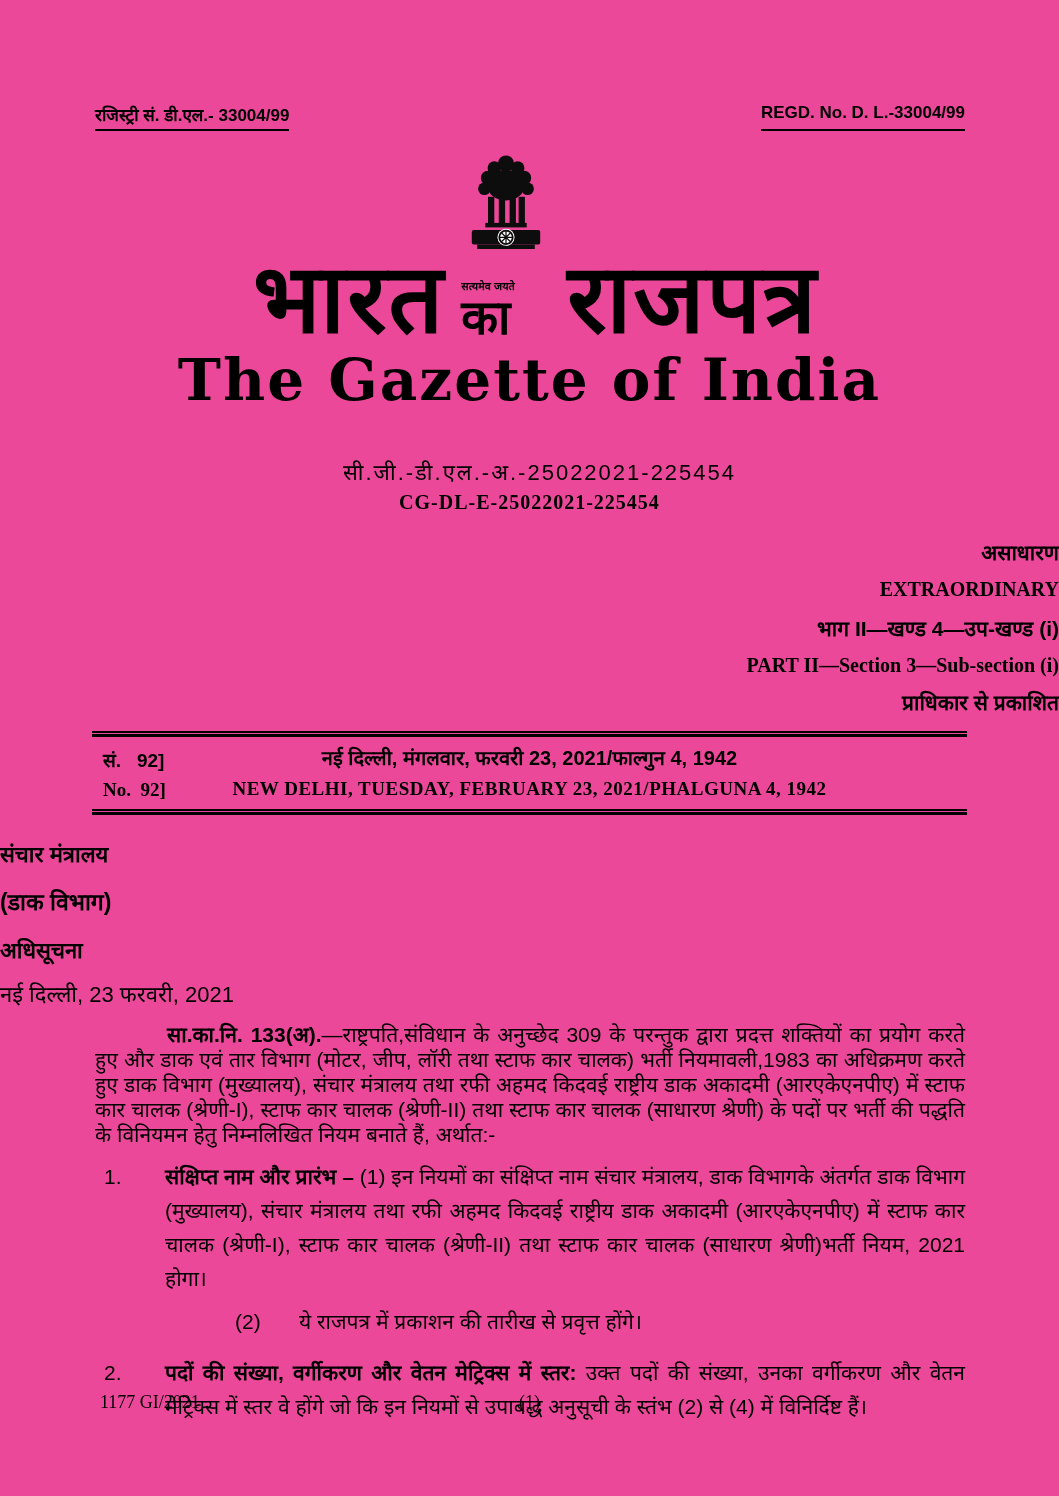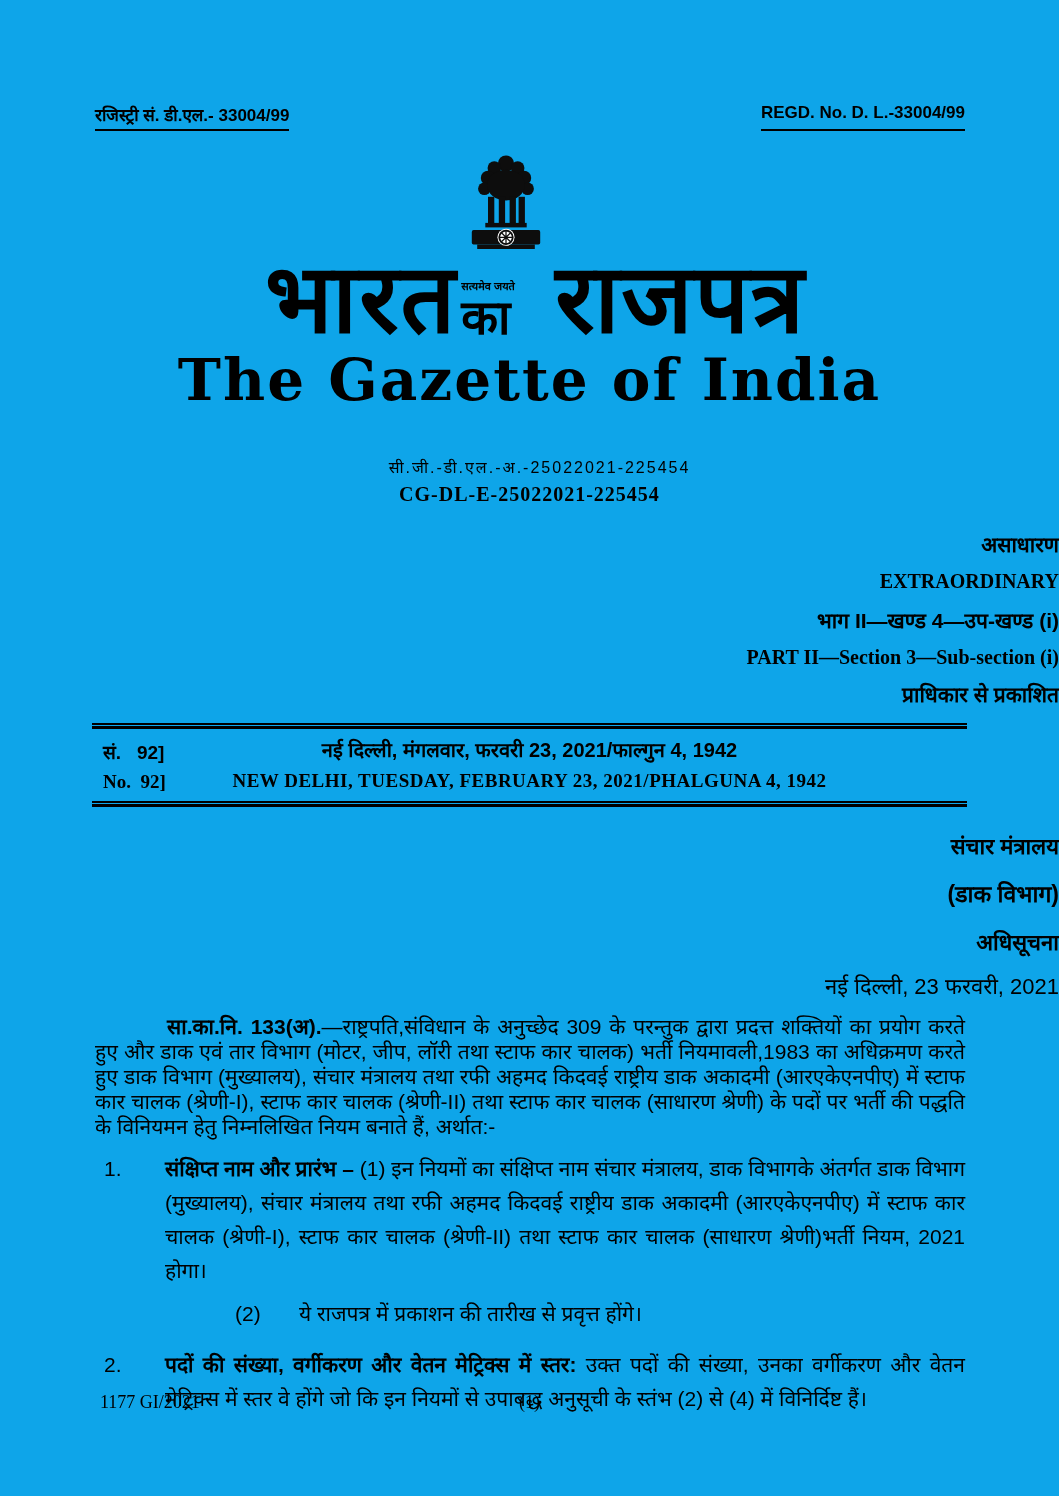--- a/index.html
+++ b/index.html
@@ -1,45 +1,45 @@
 <!DOCTYPE html>
 <html><head>
 <meta charset="utf-8">
 <style>
   * { margin:0; padding:0; box-sizing:border-box; }
   html,body { background:#e8e8e8; }
   .page {
     width:1059px; height:1496px; margin:0 auto; position:relative;
-    background:#0ea5e9; color:#000;
+    background:#ec4899; color:#000;
     font-family:"Liberation Sans","DejaVu Sans",sans-serif;
     overflow:hidden;
   }
   .bold { font-weight:bold; }
 
   
   .reg-row { display:flex; justify-content:space-between; padding:0 94px 0 95px; margin-top:103px; }
   .reg-item { font-weight:bold; font-size:17px; border-bottom:2.5px solid #000; padding-bottom:3px; white-space:pre; }
 
   
-  .masthead { display:flex; justify-content:center; align-items:flex-end; gap:4px; margin-top:18px;margin-left:12px; }
+  .masthead { display:flex; justify-content:center; align-items:flex-end; gap:16px; margin-top:18px;margin-left:12px; }
   .mast-word { font-size:96px; font-weight:bold; line-height:0.92; letter-spacing:2px; }
   .mast-center { display:flex; flex-direction:column; align-items:flex-start; }
   .emblem-svg { width:90px; height:128px; display:block; }
   .motto { font-size:11px; font-weight:bold; margin-top:1px; white-space:nowrap; }
   .mast-ka { font-size:48px; font-weight:bold; line-height:1.05; }
 
   .gz-title {
     text-align:center; margin-top:6px;
     font-family:"DejaVu Serif","Liberation Serif",serif;
     font-weight:bold; font-size:58px; line-height:1.08; letter-spacing:2px;
   }
 
   
   .codes { text-align:center; margin-top:44px; }
-  .code-hi { font-size:16px; letter-spacing:2px;padding-left:20px; }
+  .code-hi { font-size:22px; letter-spacing:2px;padding-left:20px; }
   .code-en { font-size:20px; font-weight:bold; font-family:"Liberation Serif","DejaVu Serif",serif; margin-top:5px; letter-spacing:1px; }
 
   
   .edition { text-align:right;padding-left:31px; }
   .ed-hi  { font-size:21px; font-weight:bold; }
   .ed-en  { font-size:20px; font-weight:bold; font-family:"Liberation Serif","DejaVu Serif",serif; margin-top:12px; }
   .ed-g1 { margin-top:24px; }
   .ed-g2 { margin-top:13px; }
   .ed-g3 { margin-top:11px; }
 
@@ -50,25 +50,25 @@
   
   .issue-row { position:relative; padding:7px 95px 9px 95px; }
   .issue-left { position:absolute; left:103px; top:10px; }
   .issue-left .ln1 { font-size:19px; font-weight:bold; white-space:pre; }
   .issue-left .ln2 { font-size:19px; font-weight:bold; font-family:"Liberation Serif","DejaVu Serif",serif; white-space:pre; margin-top:6px; }
   .issue-center { text-align:center; }
   .issue-center .ln1 { font-size:20px; font-weight:bold; }
   .issue-center .ln2 { font-size:19px; font-weight:bold; font-family:"Liberation Serif","DejaVu Serif",serif; margin-top:7px; letter-spacing:0.5px; }
 
   
-  .ministry-block { text-align:right; }
+  .ministry-block { text-align:left; }
   .min-l1 { margin-top:23px; font-size:22px; font-weight:bold; }
   .min-l2 { margin-top:17px; font-size:23px; font-weight:bold; }
   .min-l3 { margin-top:17px; font-size:22px; font-weight:bold; }
-  .min-l4 { margin-top:14px; font-size:22px;padding-left:36px; }
+  .min-l4 { margin-top:14px; font-size:22px; }
 
   
   .para {
     margin:14px 94px 0 95px; font-size:21px; line-height:25px;
     text-align:justify; text-indent:72px;
   }
   .rules { margin:0 94px 0 95px; }
   .rule-item { position:relative; padding-left:70px; margin-top:13px; font-size:21px; line-height:34px; text-align:justify; }
   .rule-num { position:absolute; left:9px; top:0; font-size:21px; }
   .sub-rule { display:flex; margin:9px 0 0 140px; font-size:21px; line-height:34px; }

